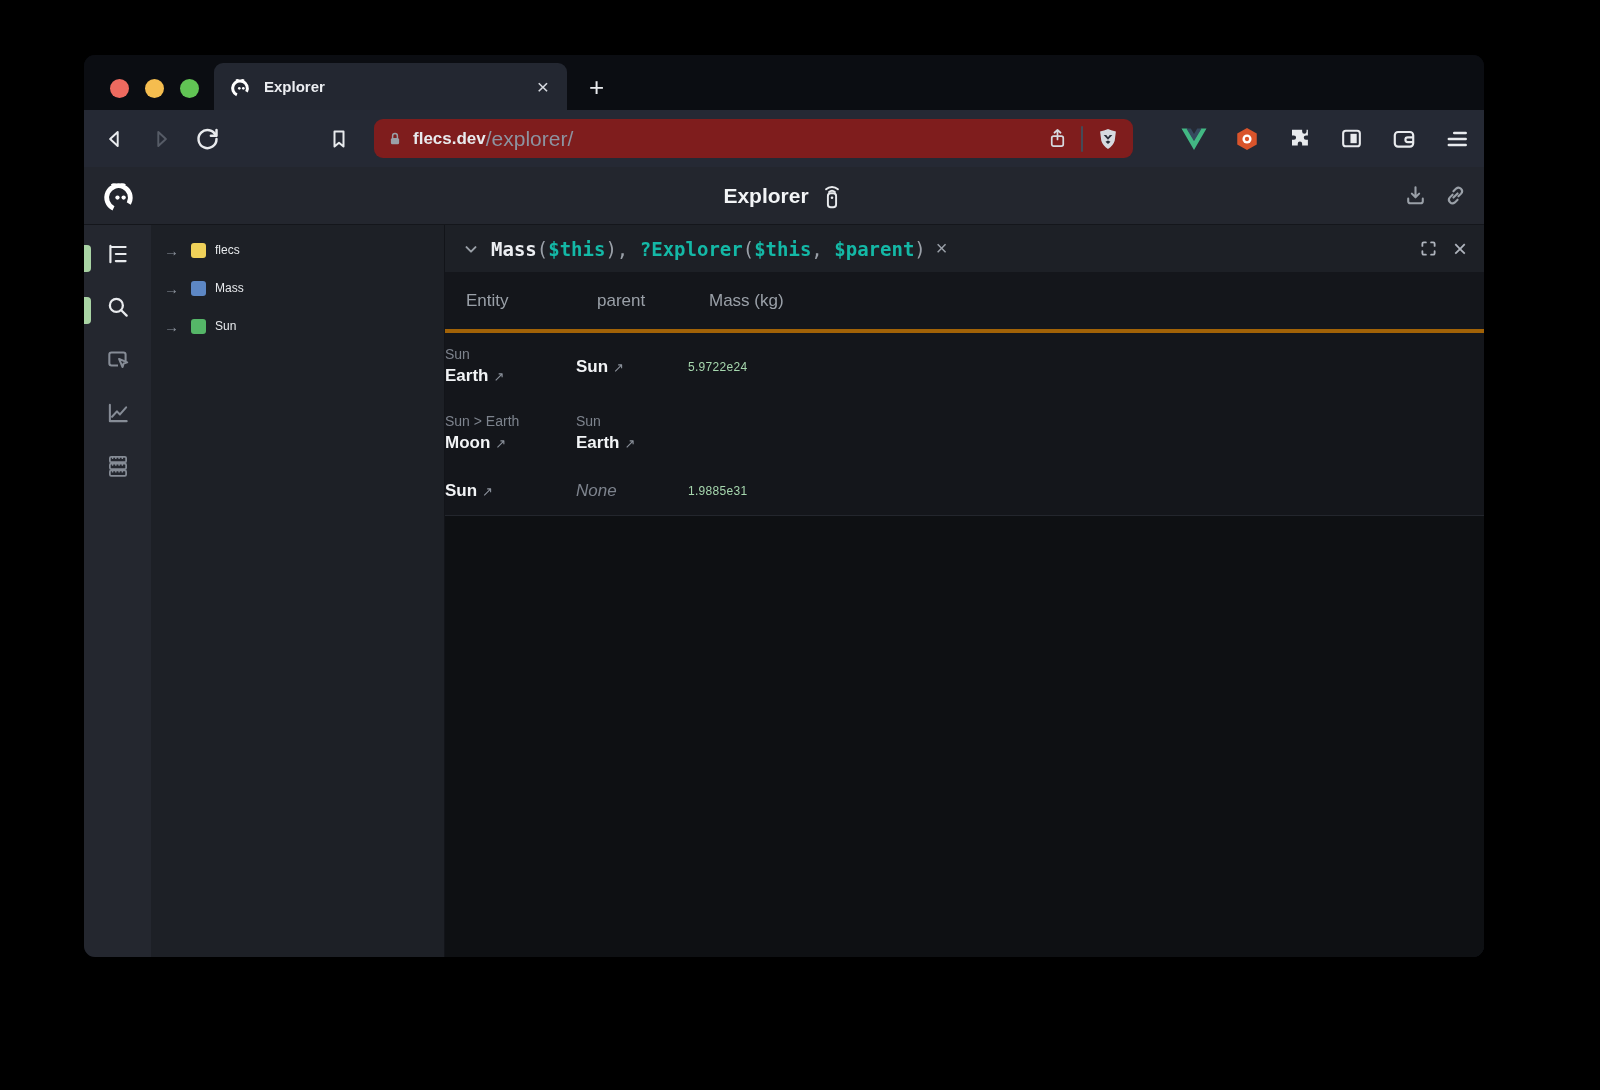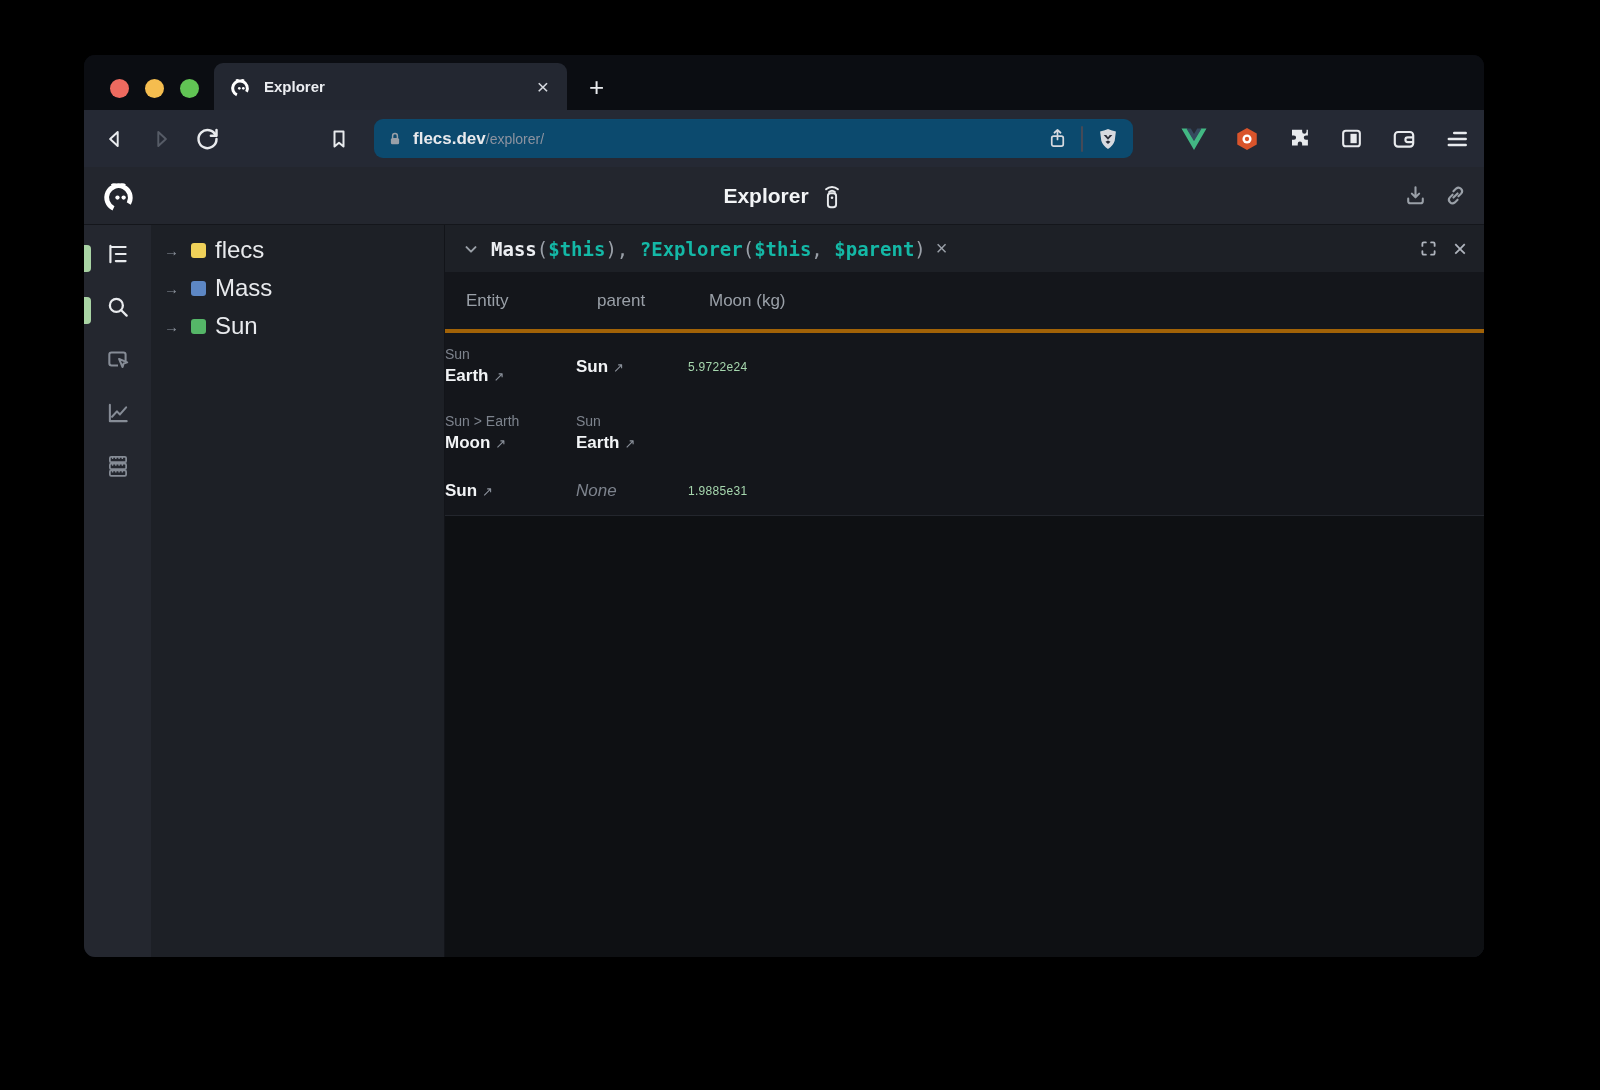--- a/index.html
+++ b/index.html
@@ -14,45 +14,45 @@
   .traffic{position:absolute;left:26px;top:24px;display:flex;gap:16px;}
   .light{width:19px;height:19px;border-radius:50%;}
   .tab{margin-left:130px;width:353px;height:47px;background:#232731;border-radius:9px 9px 0 0;
     display:flex;align-items:center;padding:0 14px;box-sizing:border-box;}
   .tab-title{color:#eceef2;font-size:15px;font-weight:700;margin-left:12px;flex:1;}
   .tab-close{color:#d6d9df;font-size:21px;line-height:1;padding:0 4px;}
   .newtab{color:#e8eaed;font-size:26px;font-weight:400;margin-left:22px;margin-bottom:10px;line-height:1;}
   
   .toolbar{height:57px;background:#252934;display:flex;align-items:center;flex:none;padding:0 14px;box-sizing:border-box;}
   .navbtn{width:34px;height:34px;display:flex;align-items:center;justify-content:center;flex:none;}
-  .urlbar{margin-left:18px;width:775px;height:39px;background:#0c4a6e;border-radius:9px;
+  .urlbar{margin-left:18px;width:775px;height:39px;background:#7f1d1d;border-radius:9px;
     display:flex;align-items:center;padding:12px 12px;box-sizing:border-box;}
   .url-domain{color:#e8eaed;font-size:17px;font-weight:600;margin-left:9px;}
-  .url-path{color:#8d93a0;font-size:14px;font-weight:400;}
+  .url-path{color:#8d93a0;font-size:21px;font-weight:400;}
   .url-right{margin-left:auto;display:flex;align-items:center;gap:12px;}
   .vdiv{width:2px;height:26px;background:#454a57;border-radius:1px;}
   .extrow{display:flex;align-items:center;gap:27px;margin-left:48px;}
   
   .appheader{height:58px;background:#23262e;border-bottom:1px solid #14161b;flex:none;
     display:flex;align-items:center;padding:0 16px;box-sizing:border-box;position:relative;}
   .apptitle-wrap{position:absolute;left:0;right:0;display:flex;justify-content:center;align-items:center;gap:10px;}
   .apptitle{color:#f2f4f6;font-size:21px;font-weight:600;}
   .header-right{margin-left:auto;display:flex;align-items:center;gap:15px;z-index:2;}
   
   .content{flex:1;display:flex;min-height:0;}
   .iconstrip{width:67px;background:#24272f;flex:none;position:relative;
     display:flex;flex-direction:column;align-items:center;padding-top:16px;gap:27px;}
   .pill{position:absolute;left:0;width:7px;height:27px;border-radius:0 4px 4px 0;}
   .pill1{top:20px;} .pill2{top:72px;}
   .treepanel{width:294px;background:#1d2026;border-right:1px solid #121419;flex:none;
     padding-top:6px;box-sizing:border-box;}
   .tree-item{display:flex;align-items:center;height:38px;padding-left:13px;gap:9px;}
   .tree-arrow{color:#8b919b;font-size:15px;width:18px;}
   .tree-square{width:15px;height:15px;border-radius:3px;flex:none;}
-  .tree-label{color:#e8eaed;font-size:24px;font-weight:500;}
+  .tree-label{color:#e8eaed;font-size:12px;font-weight:500;}
   .main{flex:1;display:flex;flex-direction:column;background:#14161b;min-width:0;}
   
   .querybar{height:47px;background:#1d2026;display:flex;align-items:center;padding:0 17px;flex:none;}
   .qtext{font-family:"DejaVu Sans Mono",monospace;font-size:19px;margin-left:11px;white-space:pre;}
   .tok-ident{color:#eceef2;font-weight:700;}
   .tok-punct{color:#9aa0a8;}
   .tok-var{color:#14b8a6;font-weight:700;}
   .qremove{color:#9aa0a8;font-size:20px;margin-left:10px;}
   .qbar-right{margin-left:auto;display:flex;align-items:center;gap:14px;}
   .qclose{color:#aeb3bc;font-size:24px;line-height:1;}
@@ -294,21 +294,21 @@
                 <path d="M9 19 H6.5 A1.5 1.5 0 0 1 5 17.5 V15"></path>
               </svg>
             </span>
             <span class="qclose">×</span>
           </div>
         </div>
 
         <div class="thead tgrid">
           <span>Entity</span>
           <span>parent</span>
-          <span>Moon (kg)</span>
+          <span>Mass (kg)</span>
         </div>
 
         <div id="rows-root">
             <div class="trow tgrid">
               <div class="cell">
                 <div class="cell-path">Sun</div>
                 <div class="cell-name"><span>Earth</span><span class="linkarrow">↗</span></div>
               </div>
               <div class="cell">
                 <div class="cell-name"><span>Sun</span><span class="linkarrow">↗</span></div>

